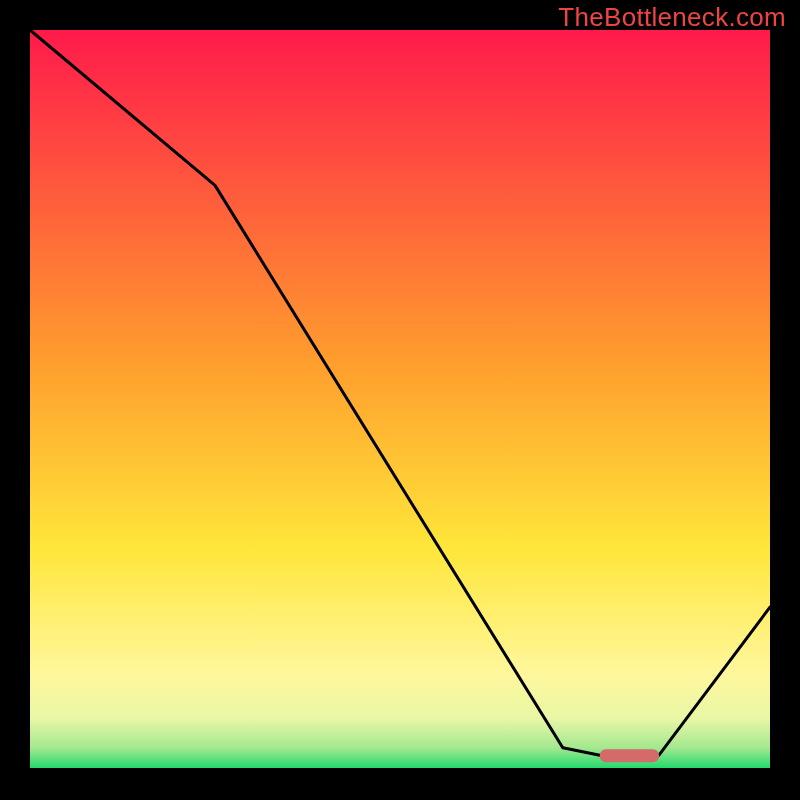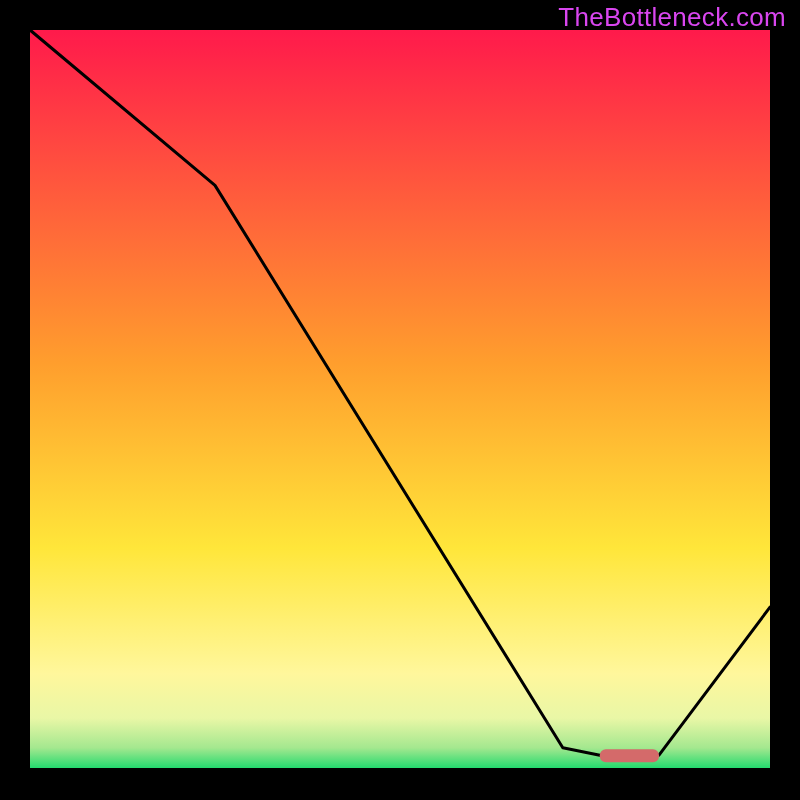--- a/index.html
+++ b/index.html
@@ -12,21 +12,21 @@
   }
   .container {
     position: relative;
     width: 800px;
     height: 800px;
   }
   .watermark {
     position: absolute;
     top: 2px;
     right: 14px;
-    color: #d946ef;
+    color: #ef4444;
     font-size: 26px;
     font-weight: 500;
     letter-spacing: 0.3px;
     z-index: 3;
   }
   svg {
     display: block;
   }
 </style>
 </head>

